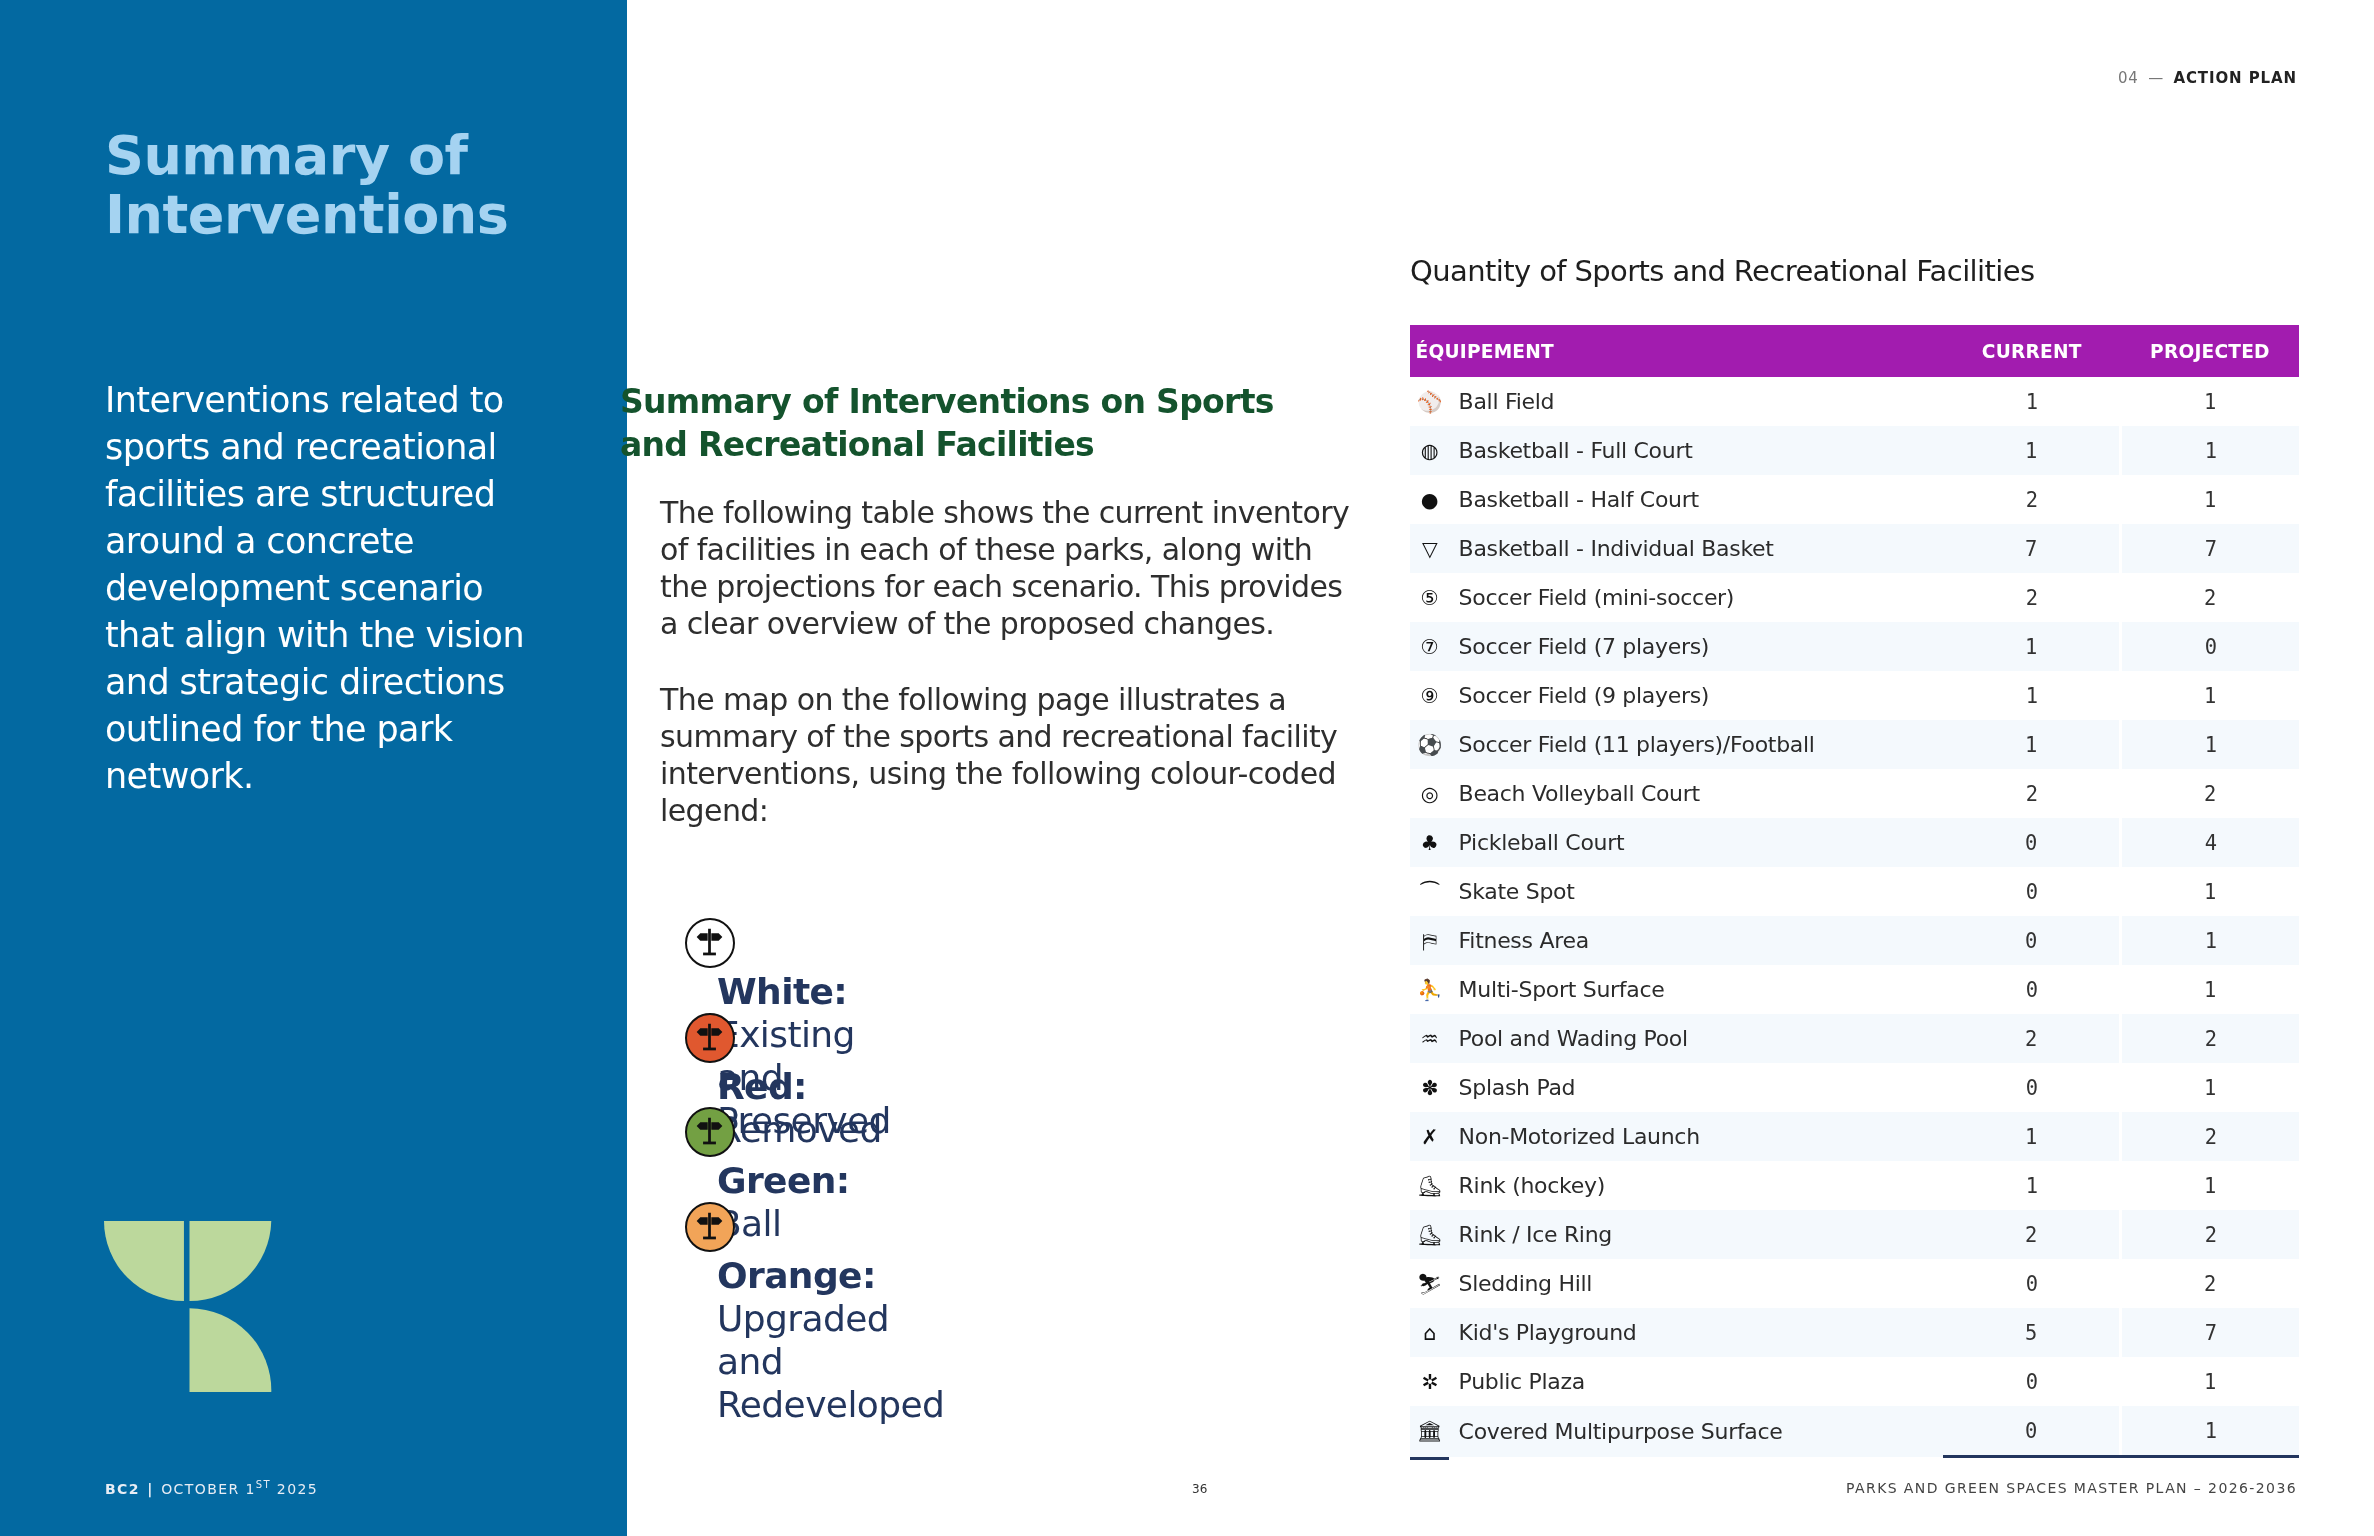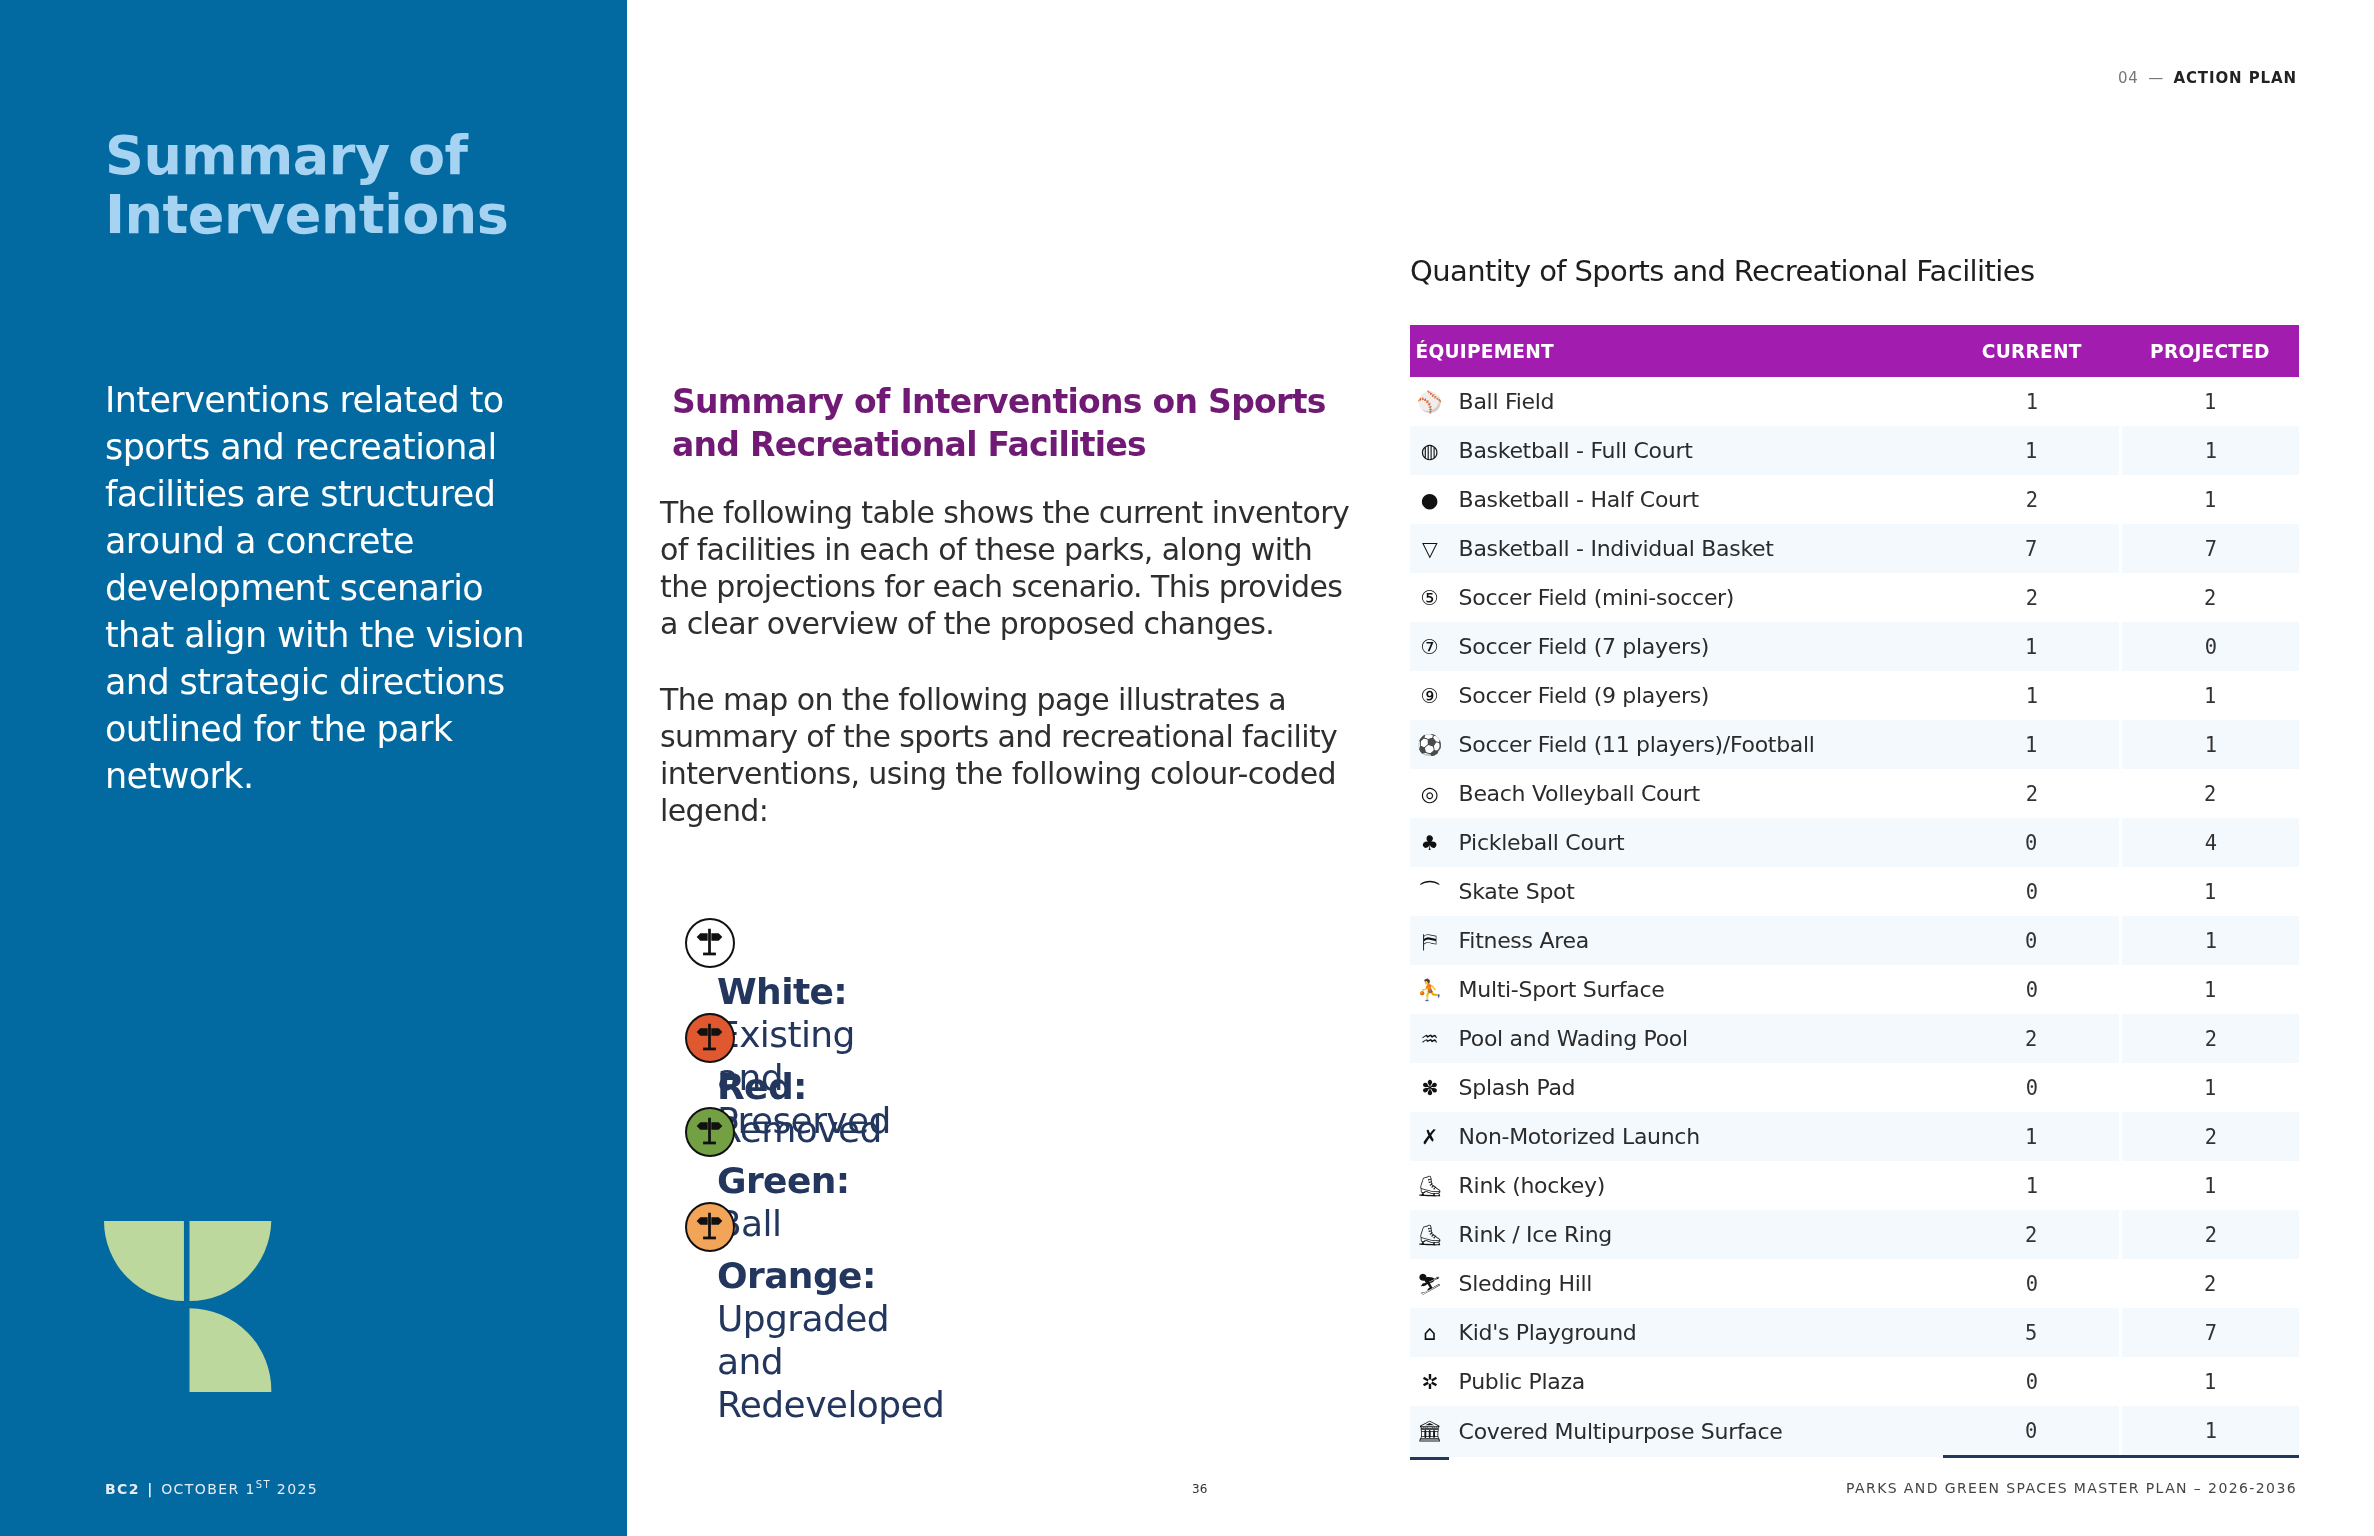--- a/index.html
+++ b/index.html
@@ -34,22 +34,22 @@
 
   .section-marker {
     position: absolute; right: 78px; top: 69px; font-size: 15px; letter-spacing: 0.9px;
     font-family: "DejaVu Sans", sans-serif; color: #222;
   }
   .section-marker .num { color: #777; font-weight: normal; }
   .section-marker .dash { color: #777; margin: 0 3.7px; }
   .section-marker .label { font-weight: bold; }
 
   .mid-heading {
-    position: absolute; left: 672px; top: 380px; width: 705px;
-    color: #701a75; font-weight: bold; font-size: 33px; line-height: 43px;
+    position: absolute; left: 620px; top: 380px; width: 705px;
+    color: #14532d; font-weight: bold; font-size: 33px; line-height: 43px;
     font-family: "DejaVu Sans", sans-serif; letter-spacing: -0.7px;
   }
   .mid-para {
     position: absolute; left: 660px; width: 705px;
     color: #2e2e2e; font-size: 30px; line-height: 37px;
     font-family: "DejaVu Sans", sans-serif; letter-spacing: -0.6px;
   }
   .mid-para.p1 { top: 494px; }
   .mid-para.p2 { top: 681px; }
 

